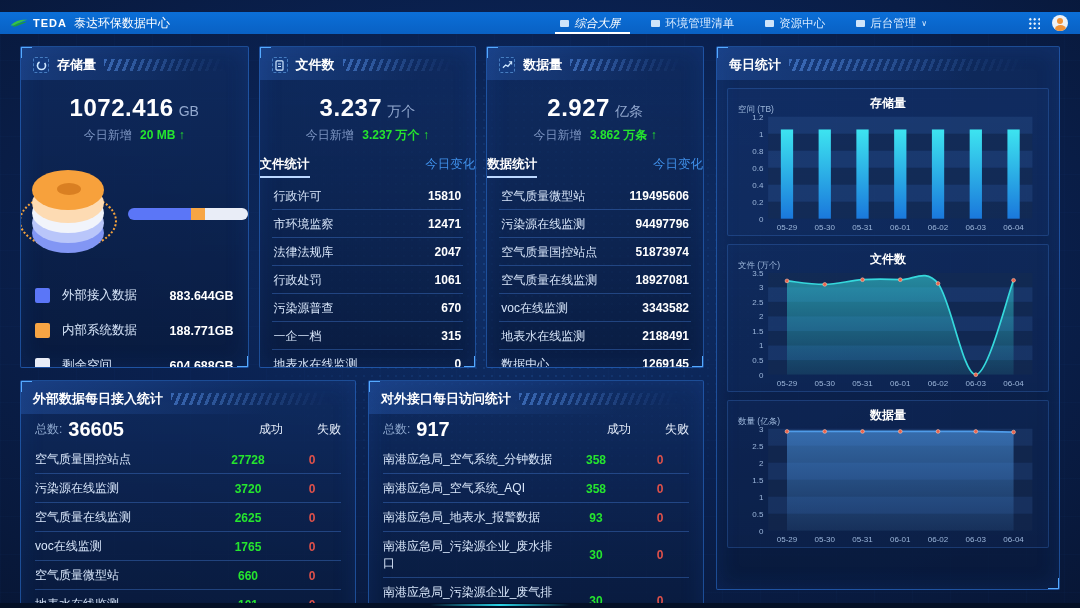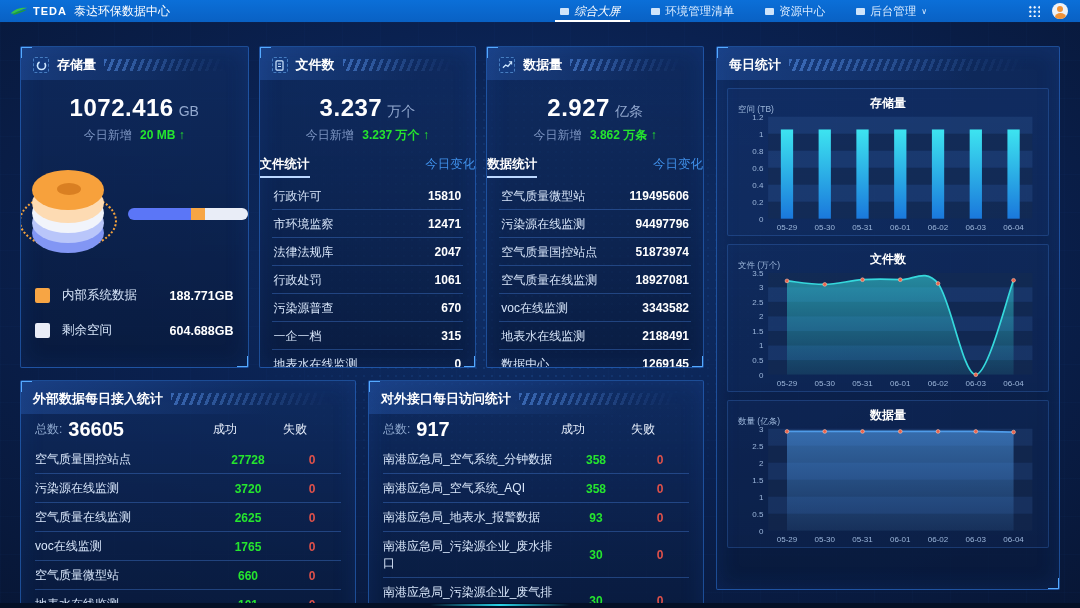--- a/index.html
+++ b/index.html
@@ -17,21 +17,21 @@
   .globe { position:absolute; left:200px; top:60px; width:620px; height:500px; pointer-events:none;
     background-image:radial-gradient(rgba(64,150,255,.55) 1.1px, transparent 1.3px);
     background-size:8px 8px; opacity:.33;
     -webkit-mask-image:radial-gradient(circle at 52% 46%, rgba(0,0,0,.9) 0%, rgba(0,0,0,.45) 40%, transparent 68%);
     mask-image:radial-gradient(circle at 52% 46%, rgba(0,0,0,.9) 0%, rgba(0,0,0,.45) 40%, transparent 68%); }
   .bottom-glow { position:absolute; bottom:0; left:0; right:0; height:5px; background:#041026; }
   .bottom-glow i { position:absolute; left:430px; width:140px; top:1px; height:2px; display:block;
     background:linear-gradient(90deg, transparent, #2ad4e8, transparent); }
 
   
-  .topbar { position:absolute; top:0; left:0; right:0; height:22px;
+  .topbar { position:absolute; top:12px; left:0; right:0; height:22px;
     background:linear-gradient(180deg,#0b6fd8,#0961c4); display:flex; align-items:center;
     padding:0 10px; z-index:10; font-size:11.5px; }
   .brand { display:flex; align-items:center; gap:5px; }
   .leaf-svg { width:18px; height:12px; display:block; }
   .brand-teda { font-weight:bold; letter-spacing:1px; font-size:11px; }
   .brand-title { font-size:12px; margin-left:2px; }
   .nav { display:flex; align-items:stretch; height:22px; margin-left:auto; margin-right:130px; }
   .nav-item { display:flex; align-items:center; gap:5px; padding:0 13px; position:relative;
     color:#d9ebff; cursor:pointer; text-decoration:none; font-size:11.5px; white-space:nowrap; }
   .nav-item.active { color:#fff;font-style:italic; }
@@ -107,21 +107,21 @@
   .mt-row { display:flex; justify-content:space-between; align-items:center;
     padding:5.5px 2px 4.5px; border-bottom:1px solid rgba(70,130,220,.38); font-size:12px; }
   .mt-label { color:#d8e6fa; }
   .mt-val { color:#fff; font-weight:bold; }
 
   
   .b-panel { flex:1; overflow:hidden; }
   .tt-row { display:flex; align-items:center; padding:4px 14px 4px; }
   .tt-label { font-size:12px; color:#8ca6cc; }
   .tt-num { font-size:20px; font-weight:bold; color:#fff; margin-left:6px; }
-  .col-h { width:70px; text-align:left; font-size:12px; color:#e6eefb; }
+  .col-h { width:70px; text-align:right; font-size:12px; color:#e6eefb; }
   .col-h:last-child { width:58px; }
   .spacer { flex:1; }
   .b-table { margin:0 14px; }
   .b-row { display:flex; align-items:center; padding:6px 0 5px; border-bottom:1px solid rgba(70,130,220,.38); font-size:12px; }
   .b-label { flex:1; color:#d8e6fa; }
   .b-ok { width:70px; text-align:center; color:#25e52e; font-weight:bold; }
   .b-fail { width:58px; text-align:center; color:#e0514a; font-weight:bold; }
 
   
   .right-panel { flex:1; padding-bottom:8px; overflow:hidden; }
@@ -216,20 +216,25 @@
             </div>
             <div class="seg-bar">
 
             <i class="seg" style="background: rgb(91, 118, 247); width: 53%;"></i>
                 <i class="seg" style="background: rgb(247, 165, 68); width: 11%;"></i>
                 <i class="seg" style="background: rgb(233, 237, 247); width: 36%;"></i>
               </div>
           </div>
           <div class="legend">
 
+              <div class="lg-row">
+                <i class="sw" style="background: rgb(91, 118, 247);"></i>
+                <span class="lg-label">外部接入数据</span>
+                <span class="lg-val">883.644GB</span>
+              </div>
 
               <div class="lg-row">
                 <i class="sw" style="background: rgb(247, 165, 68);"></i>
                 <span class="lg-label">内部系统数据</span>
                 <span class="lg-val">188.771GB</span>
               </div>
 
               <div class="lg-row">
                 <i class="sw" style="background: rgb(233, 237, 247);"></i>
                 <span class="lg-label">剩余空间</span>

